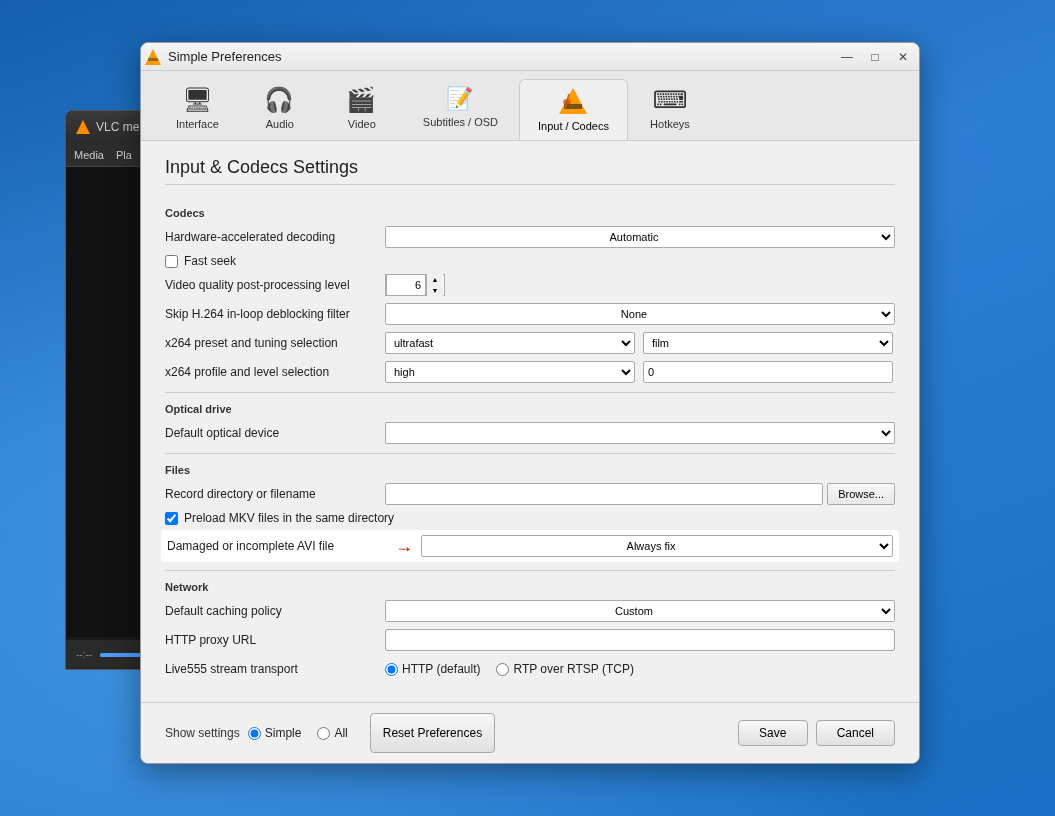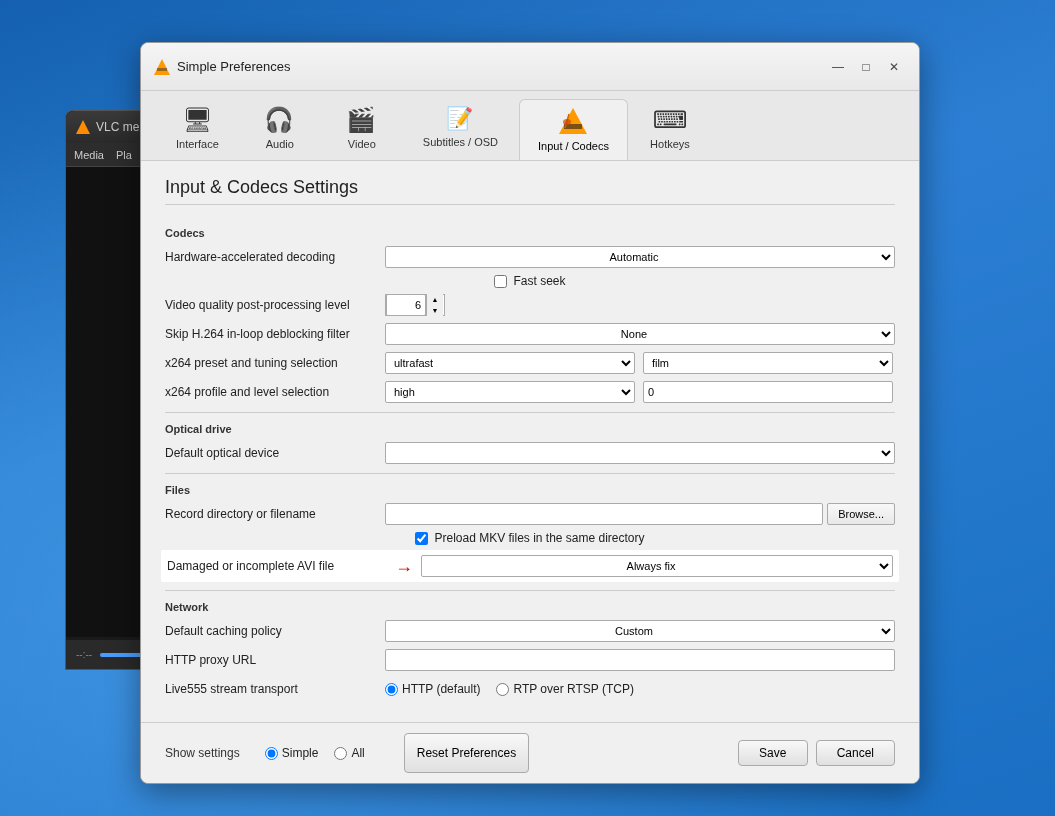--- a/index.html
+++ b/index.html
@@ -51,24 +51,24 @@
       width: 780px;
       background: #f0f0f0;
       border: 1px solid #999;
       border-radius: 8px;
       box-shadow: 0 8px 32px rgba(0,0,0,0.4);
       z-index: 10;
     }
     .dialog-titlebar {
       background: linear-gradient(180deg, #f5f5f5, #e8e8e8);
       border-radius: 8px 8px 0 0;
-      height: 48px;
-      display: flex;
-      align-items: center;
-      padding: 0 12px;
+      height: 28px;
+      display: flex;
+      align-items: center;
+      padding: 0 3px;
       border-bottom: 1px solid #ccc;
       position: relative;
     }
     .dialog-title {
       font-size: 13px;
       color: #222;
       flex: 1;
     }
     .win-btn {
       width: 26px;
@@ -203,21 +203,20 @@
       padding: 0 4px;
       border-radius: 2px;
       outline: none;
     }
     input[type="text"].full { width: 100%; }
     .checkbox-row {
       display: flex;
       align-items: center;
       margin-bottom: 5px;
       gap: 6px;
-      justify-content: center;
     }
     input[type="checkbox"] {
       width: 13px;
       height: 13px;
       margin: 0;
       cursor: pointer;
     }
     .checkbox-label {
       font-size: 12px;
       color: #222;
@@ -266,21 +265,20 @@
     
     .divider { border: none; border-top: 1px solid #ccc; margin: 8px 0; }
     
     .dialog-footer {
       display: flex;
       align-items: center;
       padding: 10px 24px;
       border-top: 1px solid #ccc;
       background: #f0f0f0;
       border-radius: 0 0 8px 8px;
-      gap: 17px;
     }
     .show-settings-label {
       font-size: 12px;
       color: #333;
       margin-right: 8px;
     }
     .footer-right {
       margin-left: auto;
       display: flex;
       gap: 8px;

